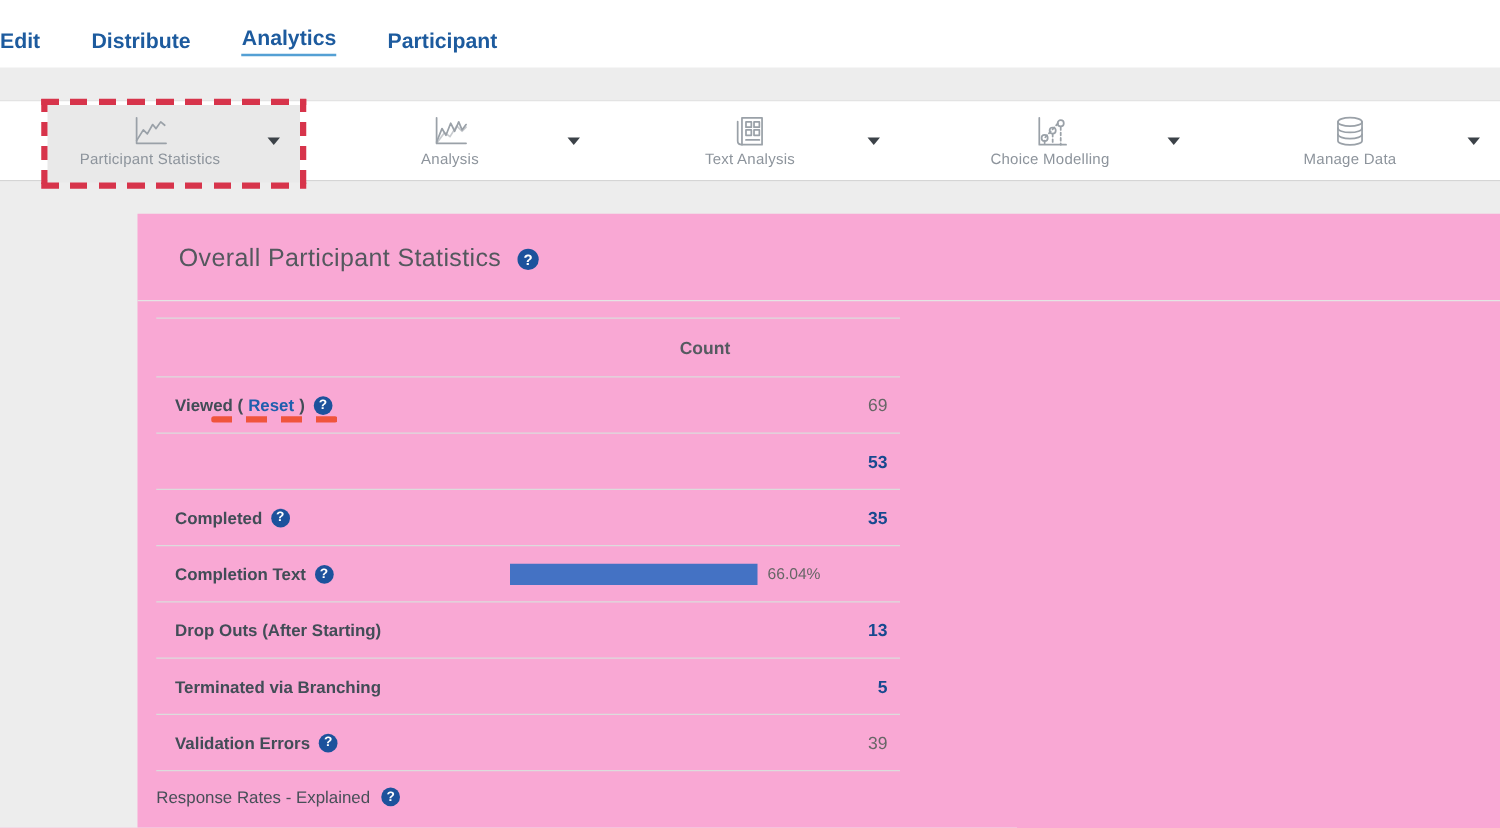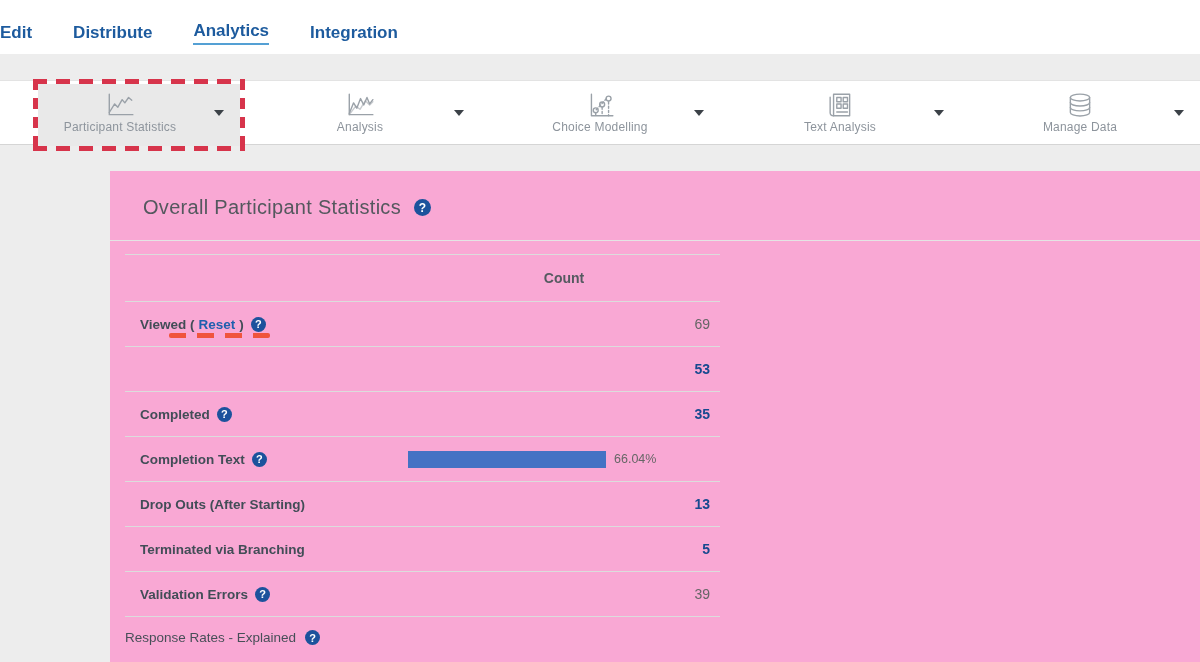--- a/index.html
+++ b/index.html
@@ -83,21 +83,21 @@
   .icon-stroke { stroke:#9aa1a8; fill:none; stroke-width:1.3;
                  stroke-linecap:round; stroke-linejoin:round; }
 </style>
 </head>
 <body>
 
 <div class="nav">
   <a class="nav-item">Edit</a>
   <a class="nav-item">Distribute</a>
   <a class="nav-item active">Analytics</a>
-  <a class="nav-item">Integration</a>
+  <a class="nav-item">Participant</a>
 </div>
 
 <div class="toolbar">
 
   <div class="tool">
     <div class="sel-area">
       <div class="dash t"></div>
       <div class="dash b"></div>
       <div class="dash l"></div>
       <div class="dash r"></div>
@@ -117,37 +117,20 @@
   <div class="tool">
     <div class="tool-inner">
       <span class="tool-icon">
         <svg viewBox="0 0 28 24" width="30" height="26">
           <path class="icon-stroke" d="M4 2 V21 H26"></path>
           <path class="icon-stroke" d="M4 20 L8 10 L11 15 L14.5 6 L17.5 12 L20.5 5 L23 11 L26 7"></path>
           <path class="icon-stroke" d="M4 21 L10 13 L14 16 L19 8 L23 12 L26 9" opacity="0.55"></path>
         </svg>
       </span>
       <div class="tool-label">Analysis</div>
-    </div>
-    <span class="caret"></span>
-  </div>
-
-  <div class="tool">
-    <div class="tool-inner">
-      <span class="tool-icon">
-        <svg viewBox="0 0 28 24" width="30" height="26">
-          <path class="icon-stroke" d="M6 2 V22 H26"></path>
-          <path class="icon-stroke" d="M10.5 16.5 L20.5 5.5" stroke-dasharray="2 2"></path>
-          <path class="icon-stroke" d="M10 19 V22 M16 14 V22 M22 9 V22" stroke-dasharray="2 2"></path>
-          <circle class="icon-stroke" cx="10" cy="17" r="2.3" fill="#fff"></circle>
-          <circle class="icon-stroke" cx="16" cy="11.5" r="2.3" fill="#fff"></circle>
-          <circle class="icon-stroke" cx="22" cy="6" r="2.3" fill="#fff"></circle>
-        </svg>
-      </span>
-      <div class="tool-label">Choice Modelling</div>
     </div>
     <span class="caret"></span>
   </div>
 
   <div class="tool">
     <div class="tool-inner">
       <span class="tool-icon">
         <svg viewBox="0 0 28 24" width="30" height="26">
           <path class="icon-stroke" d="M8 2 H23 V22 H8 Z"></path>
           <path class="icon-stroke" d="M8 22 c-2 0 -3.2 -1.1 -3.2 -2.8 V4.8"></path>
@@ -160,20 +143,37 @@
       </span>
       <div class="tool-label">Text Analysis</div>
     </div>
     <span class="caret"></span>
   </div>
 
   <div class="tool">
     <div class="tool-inner">
       <span class="tool-icon">
         <svg viewBox="0 0 28 24" width="30" height="26">
+          <path class="icon-stroke" d="M6 2 V22 H26"></path>
+          <path class="icon-stroke" d="M10.5 16.5 L20.5 5.5" stroke-dasharray="2 2"></path>
+          <path class="icon-stroke" d="M10 19 V22 M16 14 V22 M22 9 V22" stroke-dasharray="2 2"></path>
+          <circle class="icon-stroke" cx="10" cy="17" r="2.3" fill="#fff"></circle>
+          <circle class="icon-stroke" cx="16" cy="11.5" r="2.3" fill="#fff"></circle>
+          <circle class="icon-stroke" cx="22" cy="6" r="2.3" fill="#fff"></circle>
+        </svg>
+      </span>
+      <div class="tool-label">Choice Modelling</div>
+    </div>
+    <span class="caret"></span>
+  </div>
+
+  <div class="tool">
+    <div class="tool-inner">
+      <span class="tool-icon">
+        <svg viewBox="0 0 28 24" width="30" height="26">
           <ellipse class="icon-stroke" cx="14" cy="5" rx="9" ry="3.2"></ellipse>
           <path class="icon-stroke" d="M5 5 V19 c0 1.8 4 3.2 9 3.2 s9 -1.4 9 -3.2 V5"></path>
           <path class="icon-stroke" d="M5 9.7 c0 1.8 4 3.2 9 3.2 s9 -1.4 9 -3.2"></path>
           <path class="icon-stroke" d="M5 14.3 c0 1.8 4 3.2 9 3.2 s9 -1.4 9 -3.2"></path>
         </svg>
       </span>
       <div class="tool-label">Manage Data</div>
     </div>
     <span class="caret"></span>
   </div>

